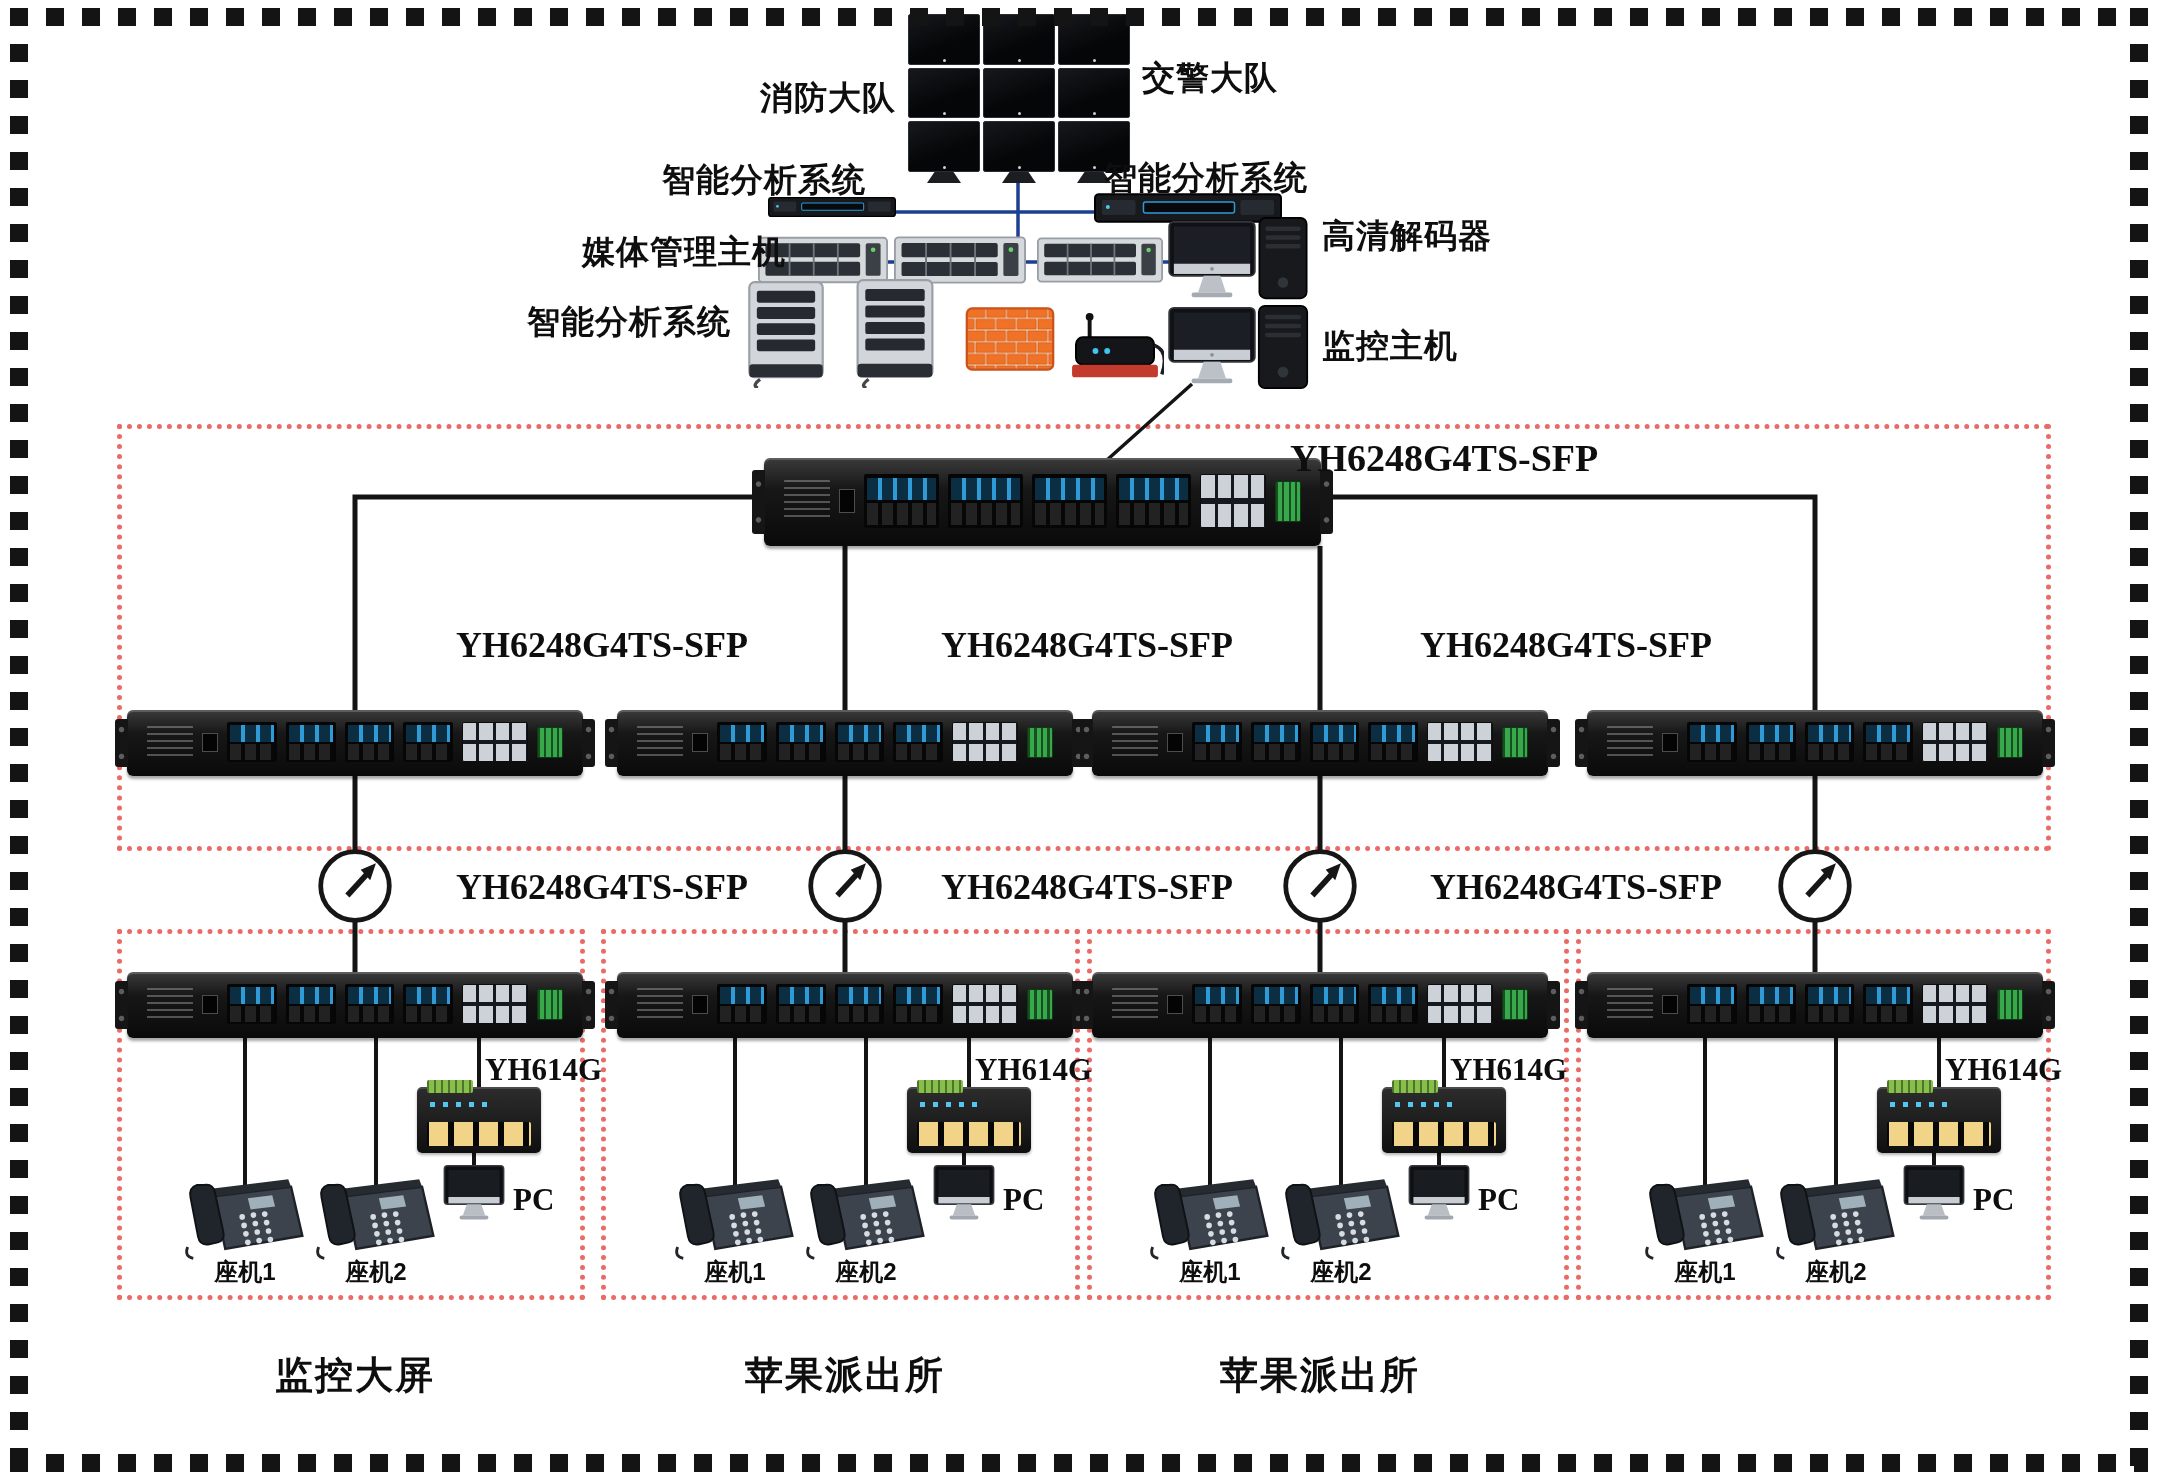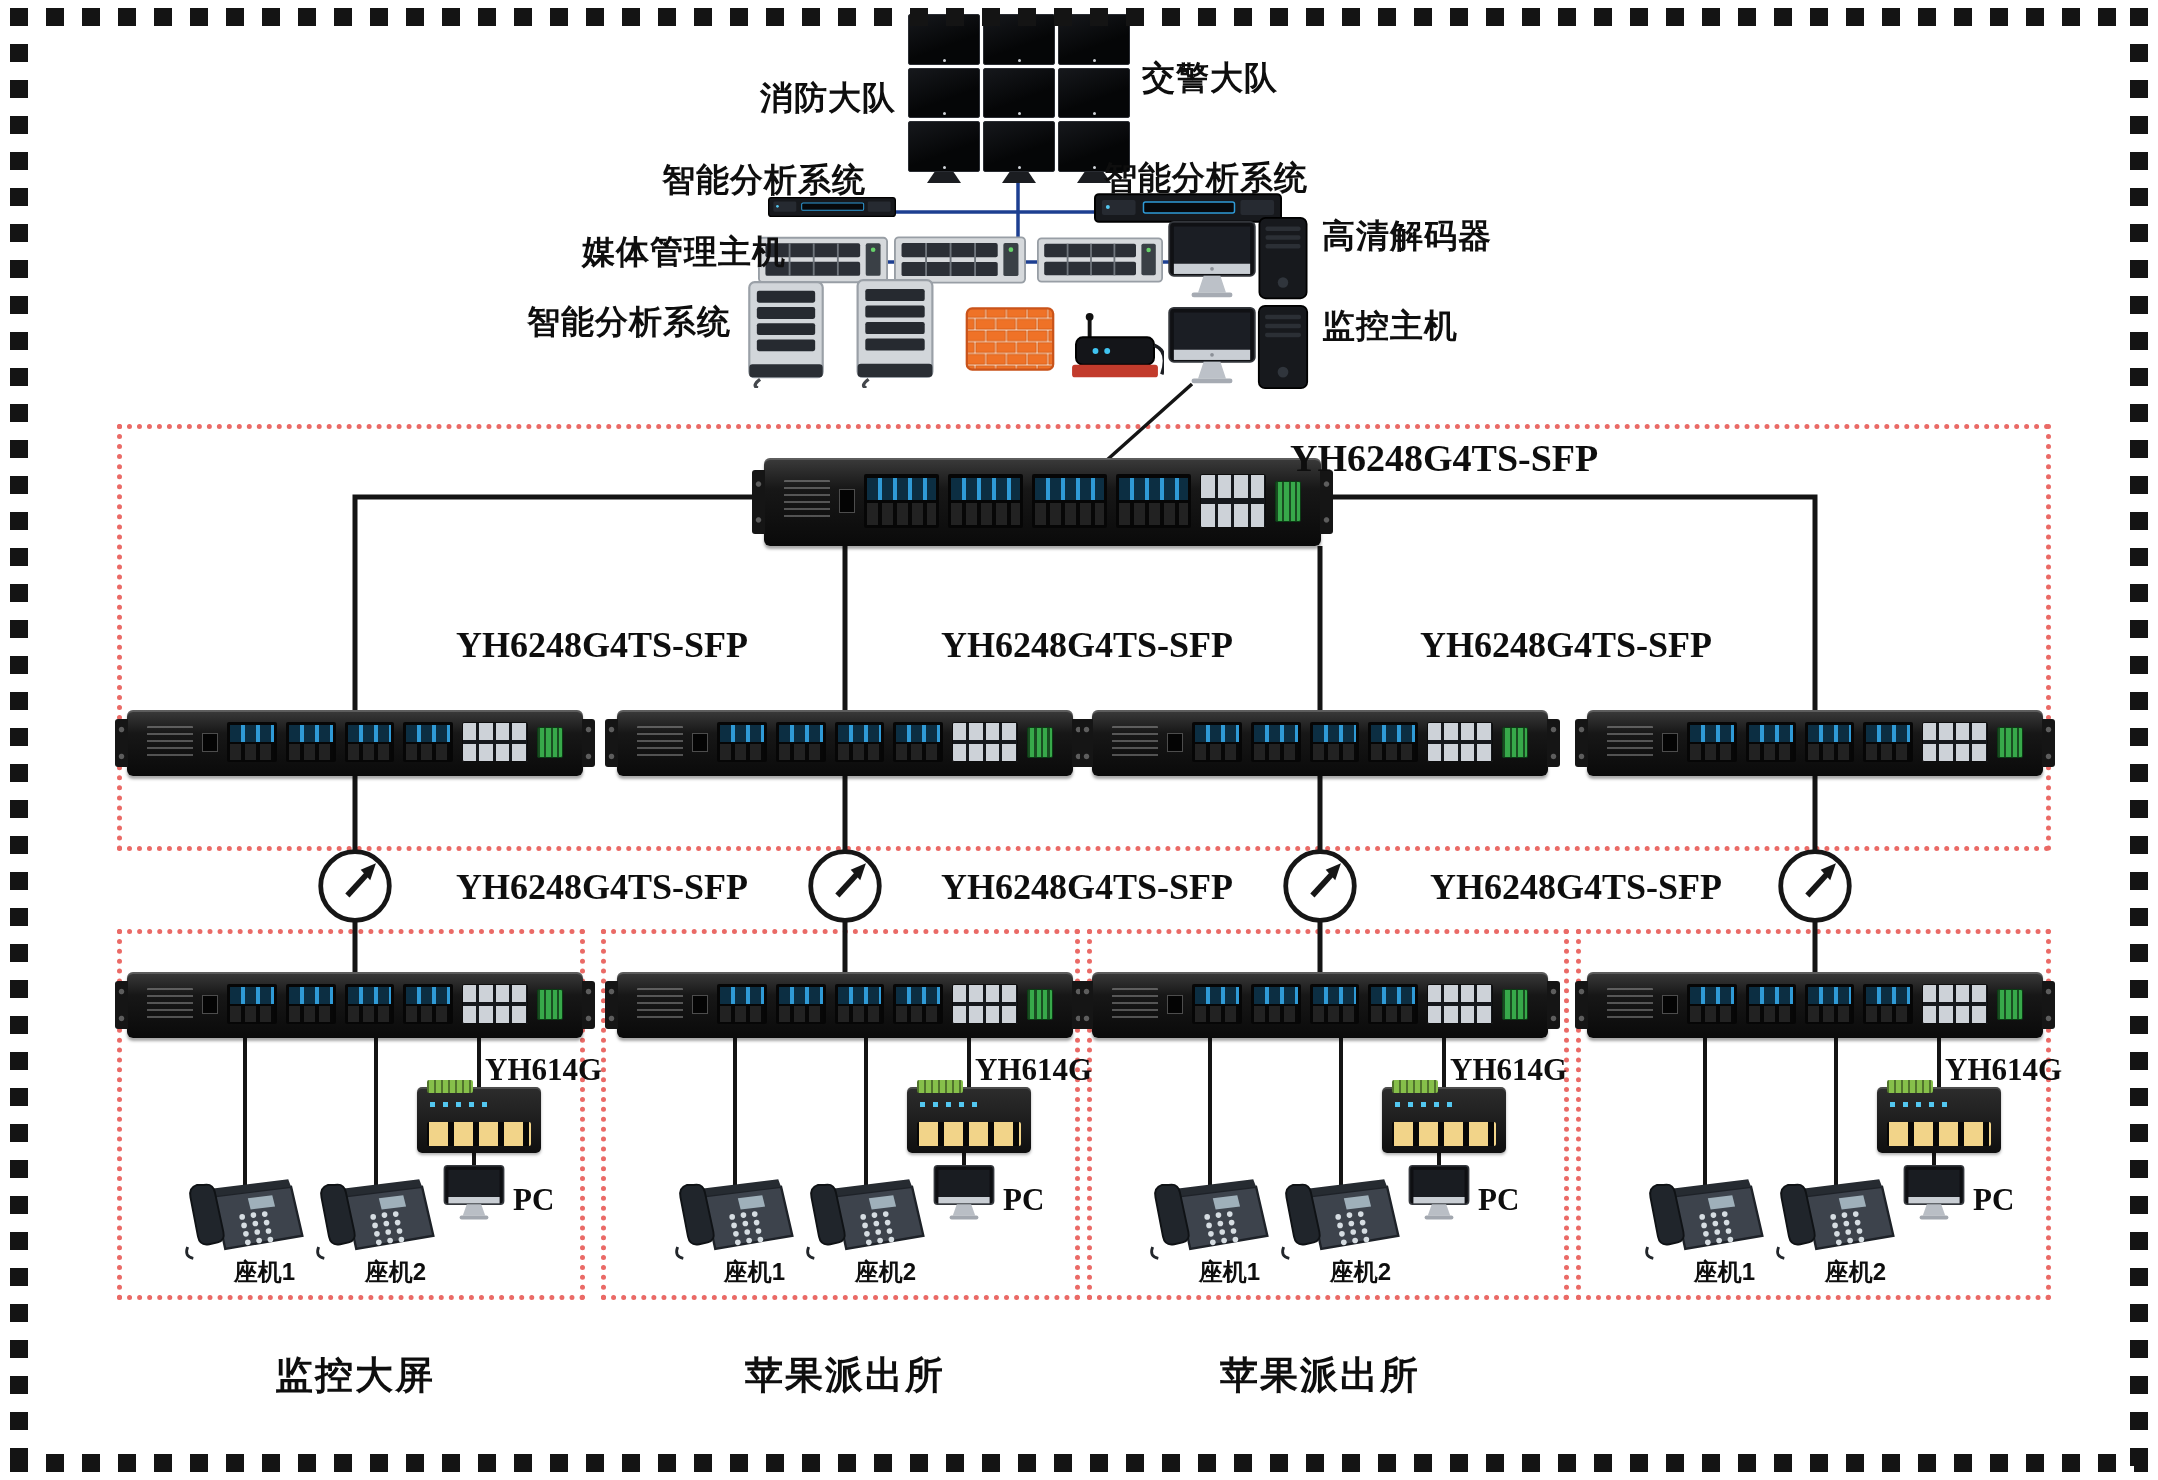--- a/index.html
+++ b/index.html
@@ -17,21 +17,21 @@
   .redbox{position:absolute;border:5px dotted #ea6a66;z-index:1}
 
   #wires{position:absolute;left:0;top:0;z-index:2}
 
   .dev{position:absolute;z-index:3}
   .lbl{position:absolute;z-index:4;white-space:nowrap;color:#0e0e0e}
   .lbl-cn{font-weight:800;font-size:33px;letter-spacing:1px}
   .lbl-model{font-family:"Liberation Serif",serif;font-weight:700;font-size:36px}
   .lbl-model-sm{font-family:"Liberation Serif",serif;font-weight:700;font-size:31px}
   .lbl-site{font-weight:800;font-size:38px;letter-spacing:2px;text-align:center}
-  .lbl-phone{font-weight:700;font-size:24px;text-align:right}
+  .lbl-phone{font-weight:700;font-size:24px;text-align:center}
   .tr{text-align:right}.tc{text-align:center}
 
   
   .sw{position:absolute;z-index:3;background:linear-gradient(180deg,#3b3b3b,#171717 35%,#0a0a0a);
       border-radius:6px;box-shadow:0 3px 3px rgba(0,0,0,.35),inset 0 2px 0 rgba(255,255,255,.18)}
   .sw-ear{position:absolute;width:13px;height:72%;top:14%;
       background-color:#151515;
       background-image:radial-gradient(circle at 50% 22%,#5d5d5d 2.2px,transparent 3.2px),
                        radial-gradient(circle at 50% 78%,#5d5d5d 2.2px,transparent 3.2px)}
   .sw-ear.l{left:-12px;border-radius:3px 0 0 3px}
@@ -284,21 +284,21 @@
   <svg class="dev" style="left:1066px;top:310px;width:98px;height:80px">
       <use href="#sym-ap"></use>
     </svg>
 
   <svg class="dev" style="left:1165px;top:306px;width:94px;height:80px">
       <use href="#sym-imac"></use>
     </svg>
   <svg class="dev" style="left:1254px;top:304px;width:58px;height:86px">
       <use href="#sym-tower"></use>
     </svg>
-  <div class="lbl lbl-cn" style="left:1322px;top:304px">监控主机</div>
+  <div class="lbl lbl-cn" style="left:1322px;top:324px">监控主机</div>
 
   <div class="sw" style="left:764px;top:458px;width:557px;height:88px">
   <div class="sw-ear l"></div>
   <div class="sw-ear r"></div>
   <div class="sw-face">
     <div class="sw-info"></div>
     <div class="sw-console"></div>
     <div class="sw-sfp"></div>
     <div class="sw-sfp"></div>
     <div class="sw-sfp"></div>

